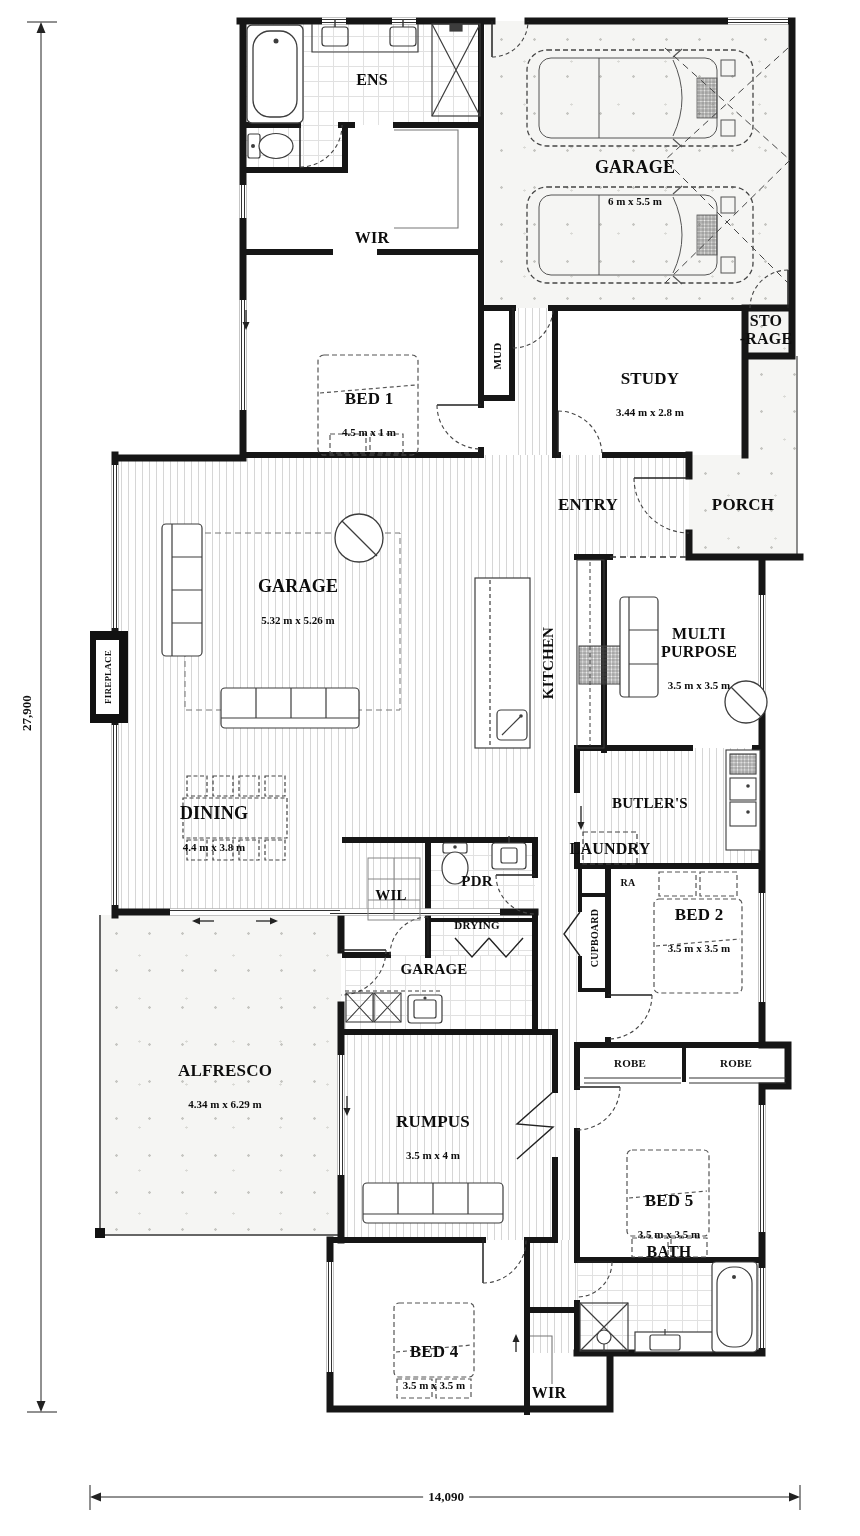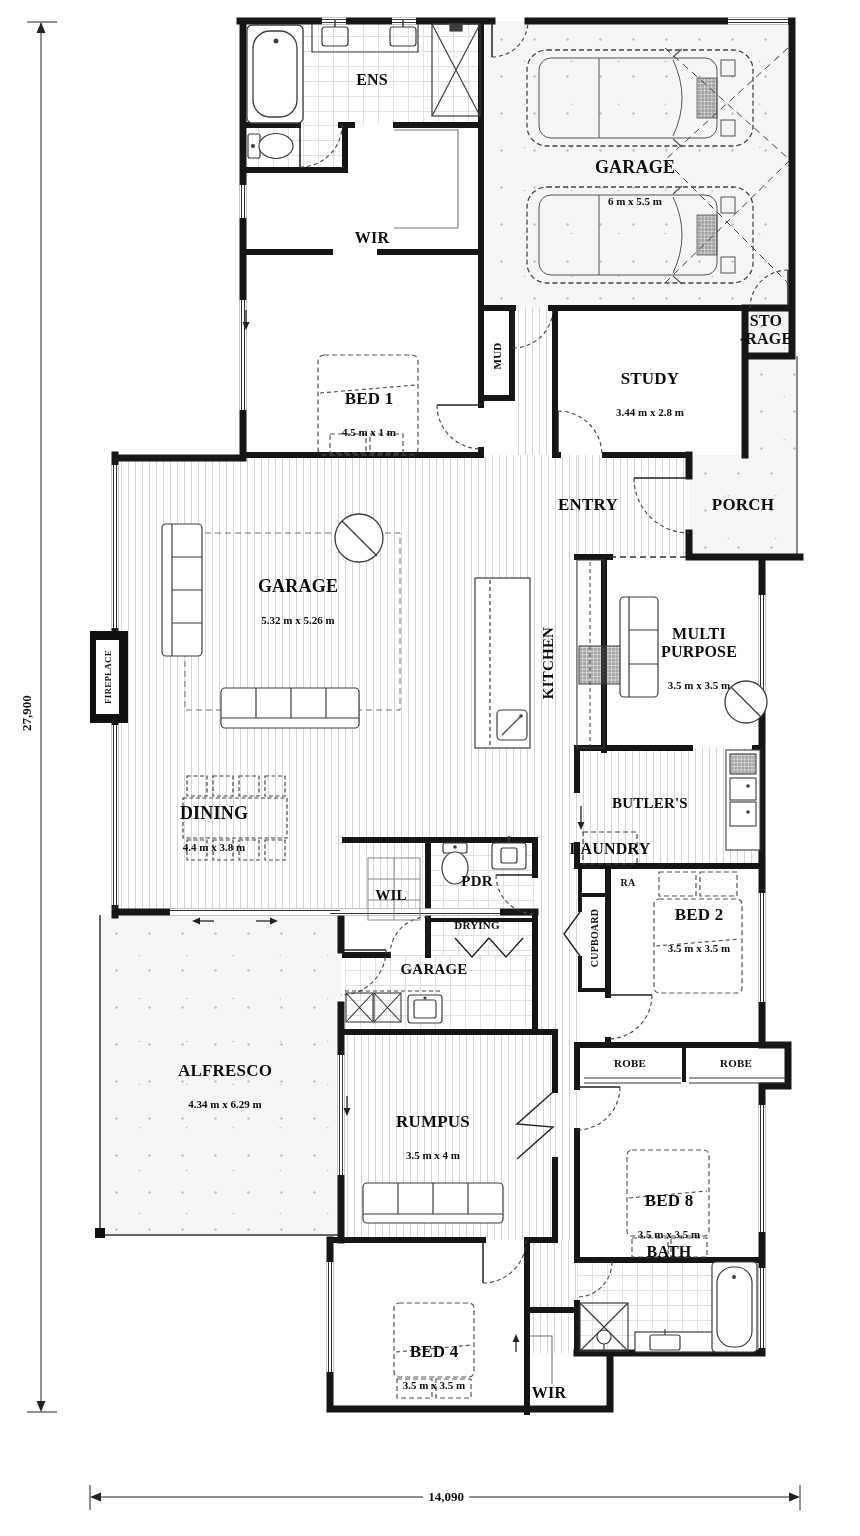--- a/index.html
+++ b/index.html
@@ -423,21 +423,21 @@
   <div class="lbl s17" style="left:699px;top:930px"><div class="nm">BED 2</div><div class="sz">3.5 m x 3.5 m</div></div>
   <div class="lbl s18" style="left:214px;top:828px"><div class="nm">DINING</div><div class="sz">4.4 m x 3.8 m</div></div>
   <div class="lbl s15" style="left:391px;top:895px"><div class="nm">WIL</div></div>
   <div class="lbl s15" style="left:477px;top:881px"><div class="nm">PDR</div></div>
   <div class="lbl s11" style="left:477px;top:925px"><div class="nm">DRYING</div></div>
   <div class="lbl s15" style="left:434px;top:969px"><div class="nm">GARAGE</div></div>
   <div class="lbl s17" style="left:225px;top:1086px"><div class="nm">ALFRESCO</div><div class="sz">4.34 m x 6.29 m</div></div>
   <div class="lbl s17" style="left:433px;top:1137px"><div class="nm">RUMPUS</div><div class="sz">3.5 m x 4 m</div></div>
   <div class="lbl s11" style="left:630px;top:1063px"><div class="nm">ROBE</div></div>
   <div class="lbl s11" style="left:736px;top:1063px"><div class="nm">ROBE</div></div>
-  <div class="lbl s17" style="left:669px;top:1216px"><div class="nm">BED 8</div><div class="sz">3.5 m x 3.5 m</div></div>
+  <div class="lbl s17" style="left:669px;top:1216px"><div class="nm">BED 5</div><div class="sz">3.5 m x 3.5 m</div></div>
   <div class="lbl s16" style="left:669px;top:1252px"><div class="nm">BATH</div></div>
   <div class="lbl s17" style="left:434px;top:1367px"><div class="nm">BED 4</div><div class="sz">3.5 m x 3.5 m</div></div>
   <div class="lbl s16" style="left:549px;top:1393px"><div class="nm">WIR</div></div>
 
   <div class="dim v" style="left:27px;top:713px">27,900</div>
   <div class="dim" style="left:446px;top:1497px">14,090</div>
 
 </div>
 
 </body></html>

